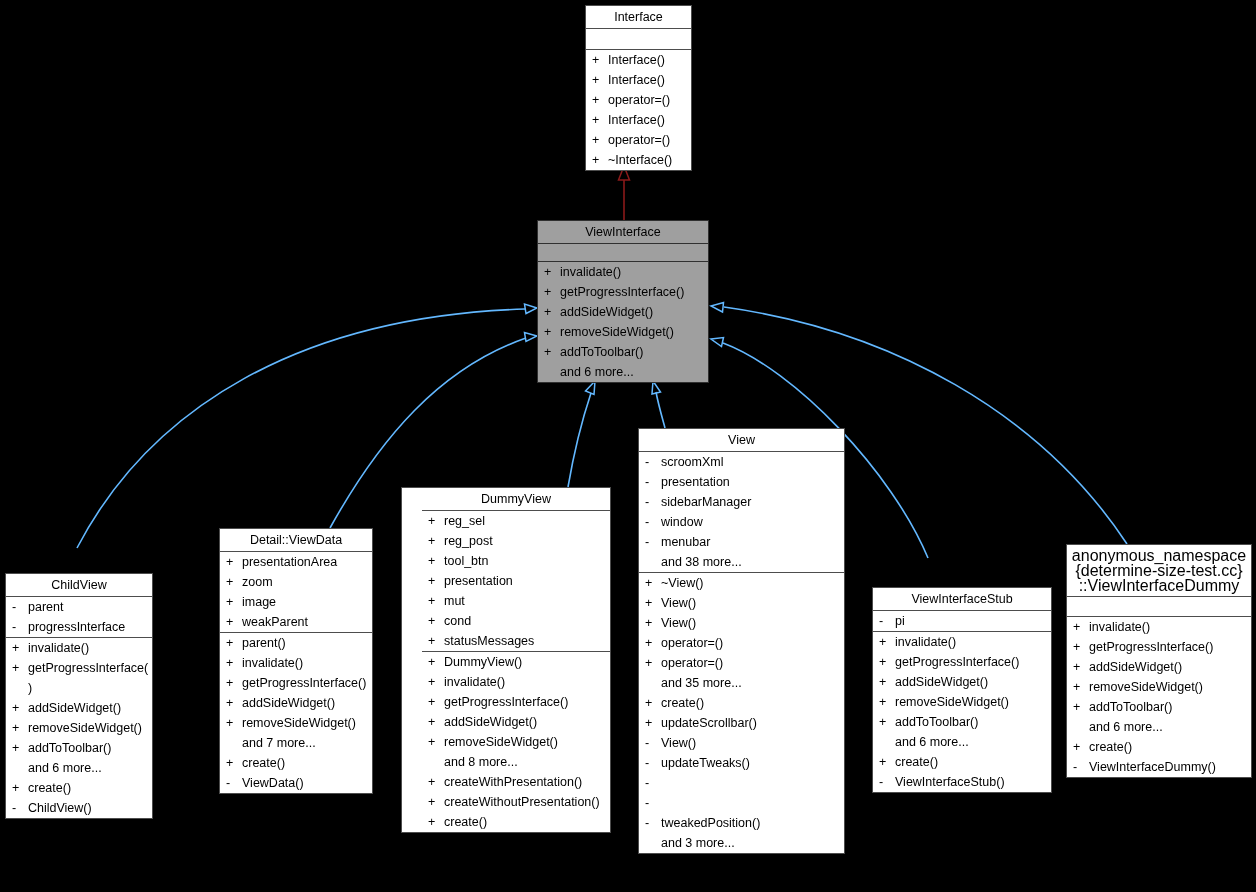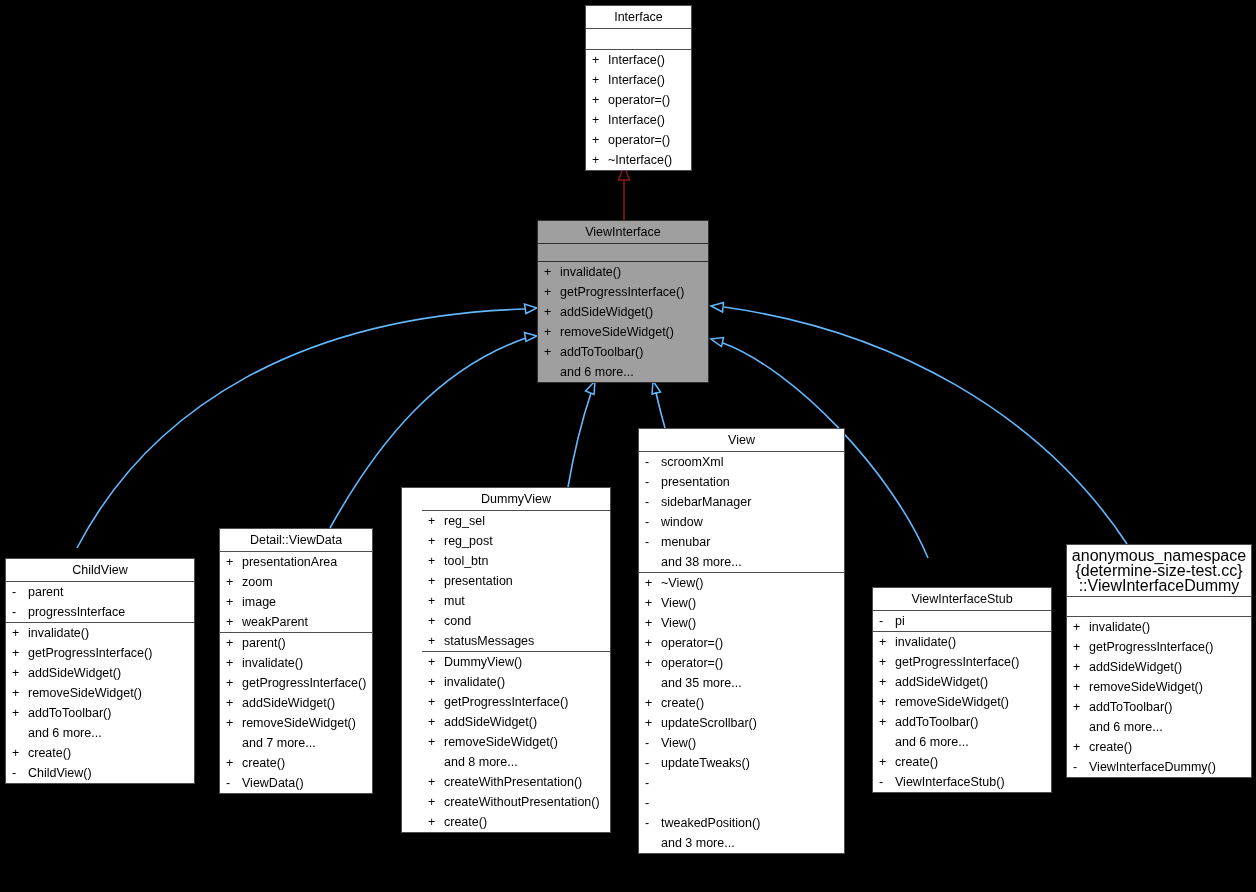--- a/index.html
+++ b/index.html
@@ -123,21 +123,21 @@
           <span class="pfx">+</span>
           <span class="mtxt">addToToolbar()</span>
         </div>
         <div class="mrow">
           <span class="pfx"></span>
           <span class="mtxt">and 6 more...</span>
         </div>
       </div>
   </div>
 
-  <div class="uml-node node-childview" style="left:5px;top:558px;width:190px;">
+  <div class="uml-node node-childview" style="left:5px;top:573px;width:148px;">
     <div class="sec title">ChildView</div>
     <div class="sec attrs">
         <div class="mrow">
           <span class="pfx">-</span>
           <span class="mtxt">parent</span>
         </div>
         <div class="mrow">
           <span class="pfx">-</span>
           <span class="mtxt">progressInterface</span>
         </div>

